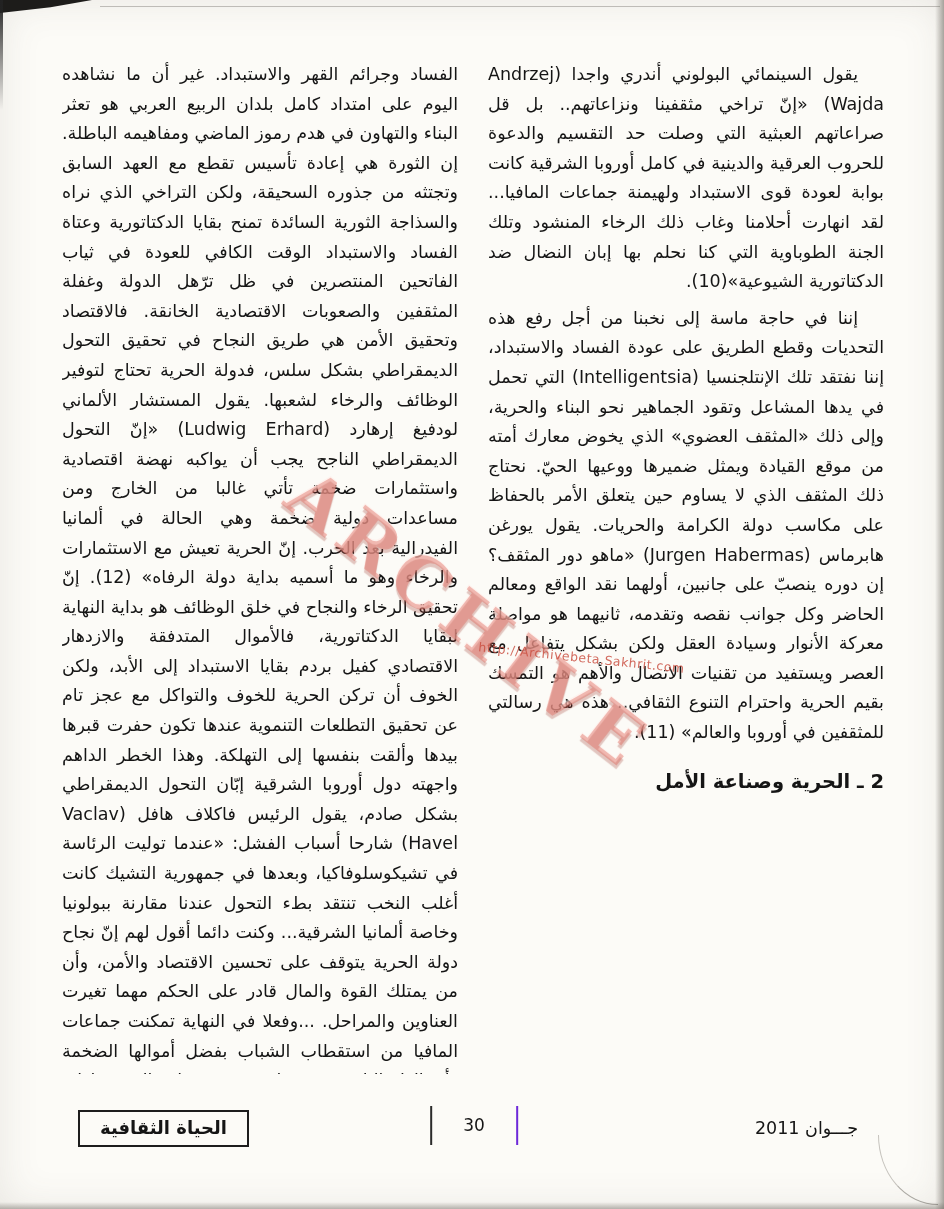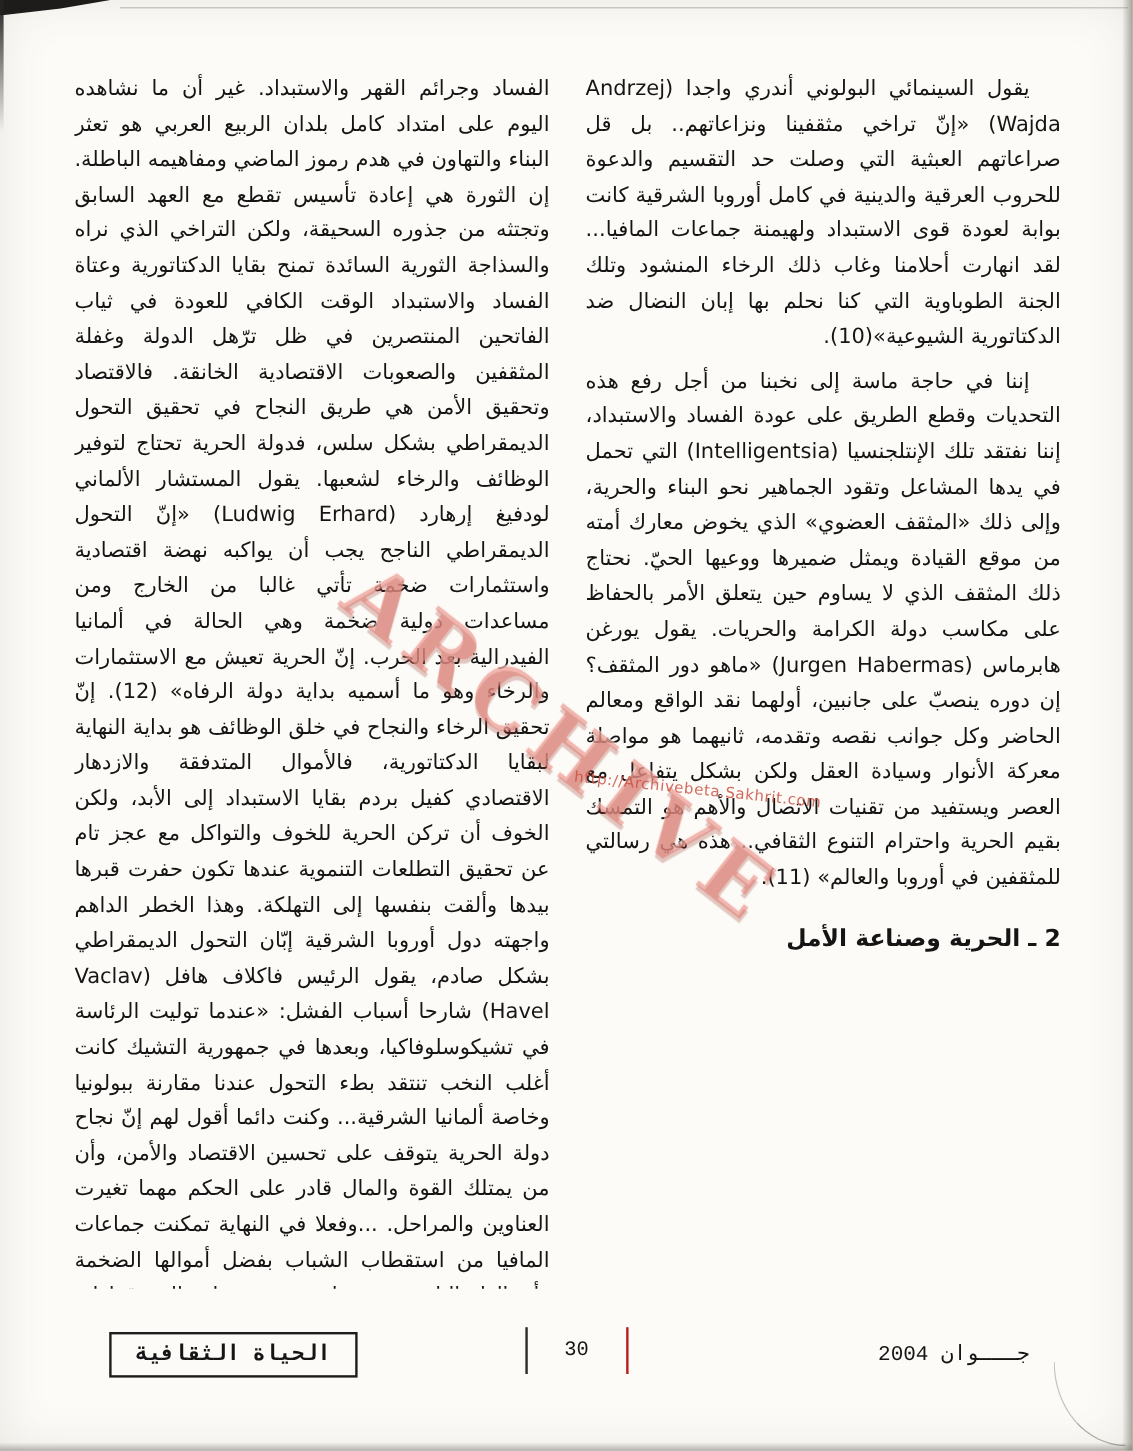--- a/index.html
+++ b/index.html
@@ -102,39 +102,38 @@
     font-weight: bold;
     font-size: 19.5px;
     margin: 20px 0 14px 0;
     text-indent: 0;
     line-height: 1.4;
   }
 
   
   .footer {
     position: absolute;
-    top: 1104px; left: 77px; right: 60px;
+    top: 1104px; left: 64px; right: 60px;
     height: 52px;
     z-index: 2;
-    font-family: Liberation Mono, monospace;
   }
   .journal-box {
     position: absolute; left: 14px; top: 6px;
     border: 2px solid #1d1d1d;
     padding: 5px 20px 7px 20px;
     font-weight: bold;
     font-size: 18px;
     direction: rtl;
     background: transparent;
   }
   .page-number {
     position: absolute; left: 50%; top: 2px;
     transform: translateX(-50%);
     border-left: 2px solid #2b2b2b;
-    border-right: 2px solid #b91c1c;
+    border-right: 2px solid #6d28d9;
     padding: 11px 31px;
     font-size: 17px;
     line-height: 1;
   }
   .issue-date {
     position: absolute; right: 26px; top: 14px;
     font-size: 17.5px;
     direction: rtl;
   }
 </style>
@@ -163,16 +162,16 @@
     </div>
 
   </div>
 
   <div class="watermark-text">ARCHIVE</div>
   <div class="watermark-url">http://Archivebeta.Sakhrit.com</div>
 
   <div class="footer">
     <div class="journal-box">الحياة الثقافية</div>
     <div class="page-number">30</div>
-    <div class="issue-date">جـــوان 2004</div>
+    <div class="issue-date">جـــوان 2011</div>
   </div>
 
 </div>
 
 </body></html>

